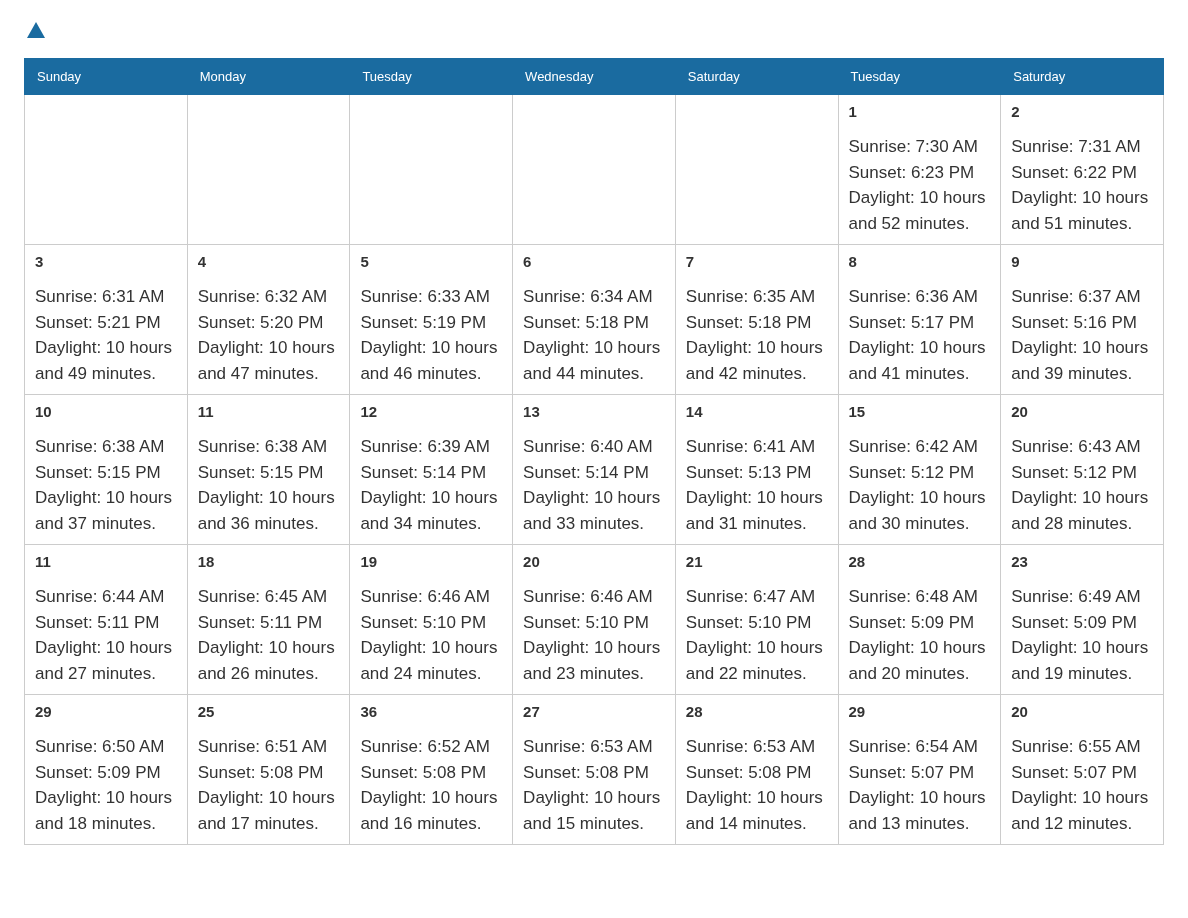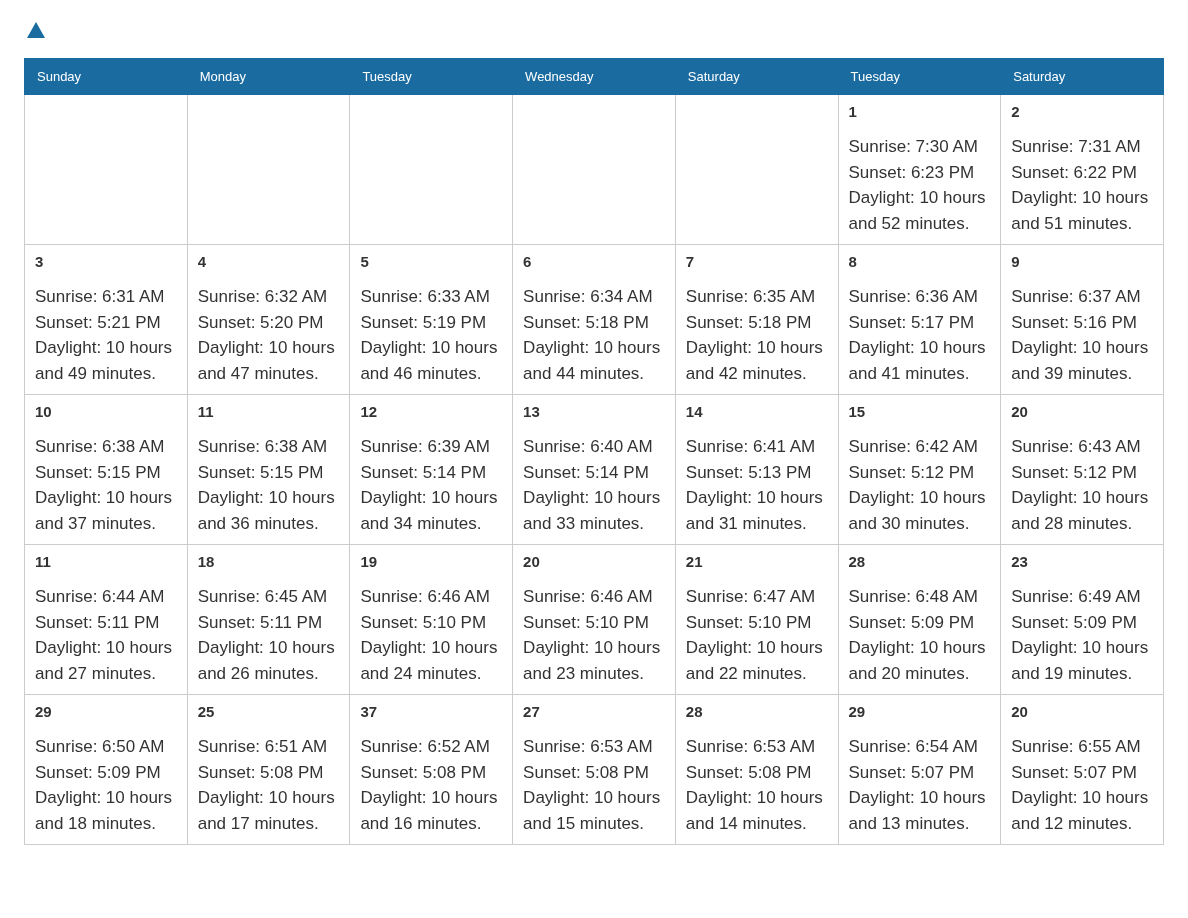--- a/index.html
+++ b/index.html
@@ -244,21 +244,21 @@
       <tr>
         <td>
           <span class="day-number">29</span>
           <div class="day-info">Sunrise: 6:50 AM<br>Sunset: 5:09 PM<br>Daylight: 10 hours and 18 minutes.</div>
         </td>
         <td>
           <span class="day-number">25</span>
           <div class="day-info">Sunrise: 6:51 AM<br>Sunset: 5:08 PM<br>Daylight: 10 hours and 17 minutes.</div>
         </td>
         <td>
-          <span class="day-number">37</span>
+          <span class="day-number">36</span>
           <div class="day-info">Sunrise: 6:52 AM<br>Sunset: 5:08 PM<br>Daylight: 10 hours and 16 minutes.</div>
         </td>
         <td>
           <span class="day-number">27</span>
           <div class="day-info">Sunrise: 6:53 AM<br>Sunset: 5:08 PM<br>Daylight: 10 hours and 15 minutes.</div>
         </td>
         <td>
           <span class="day-number">28</span>
           <div class="day-info">Sunrise: 6:53 AM<br>Sunset: 5:08 PM<br>Daylight: 10 hours and 14 minutes.</div>
         </td>

